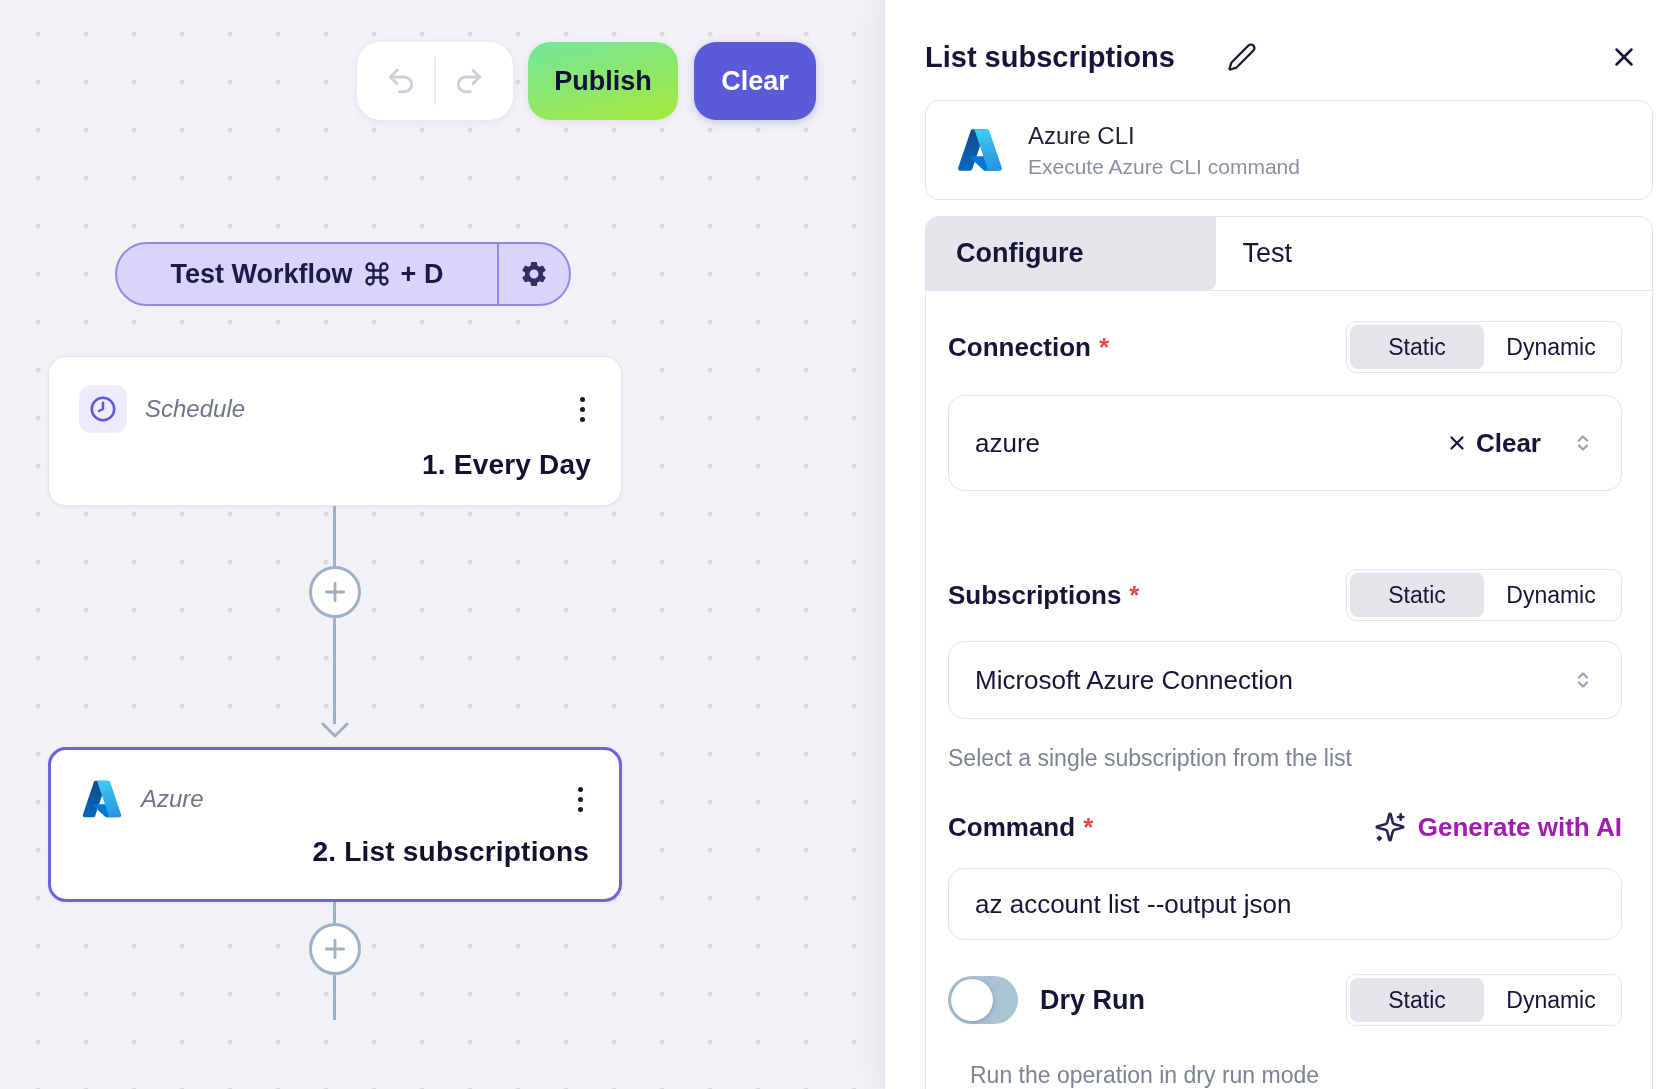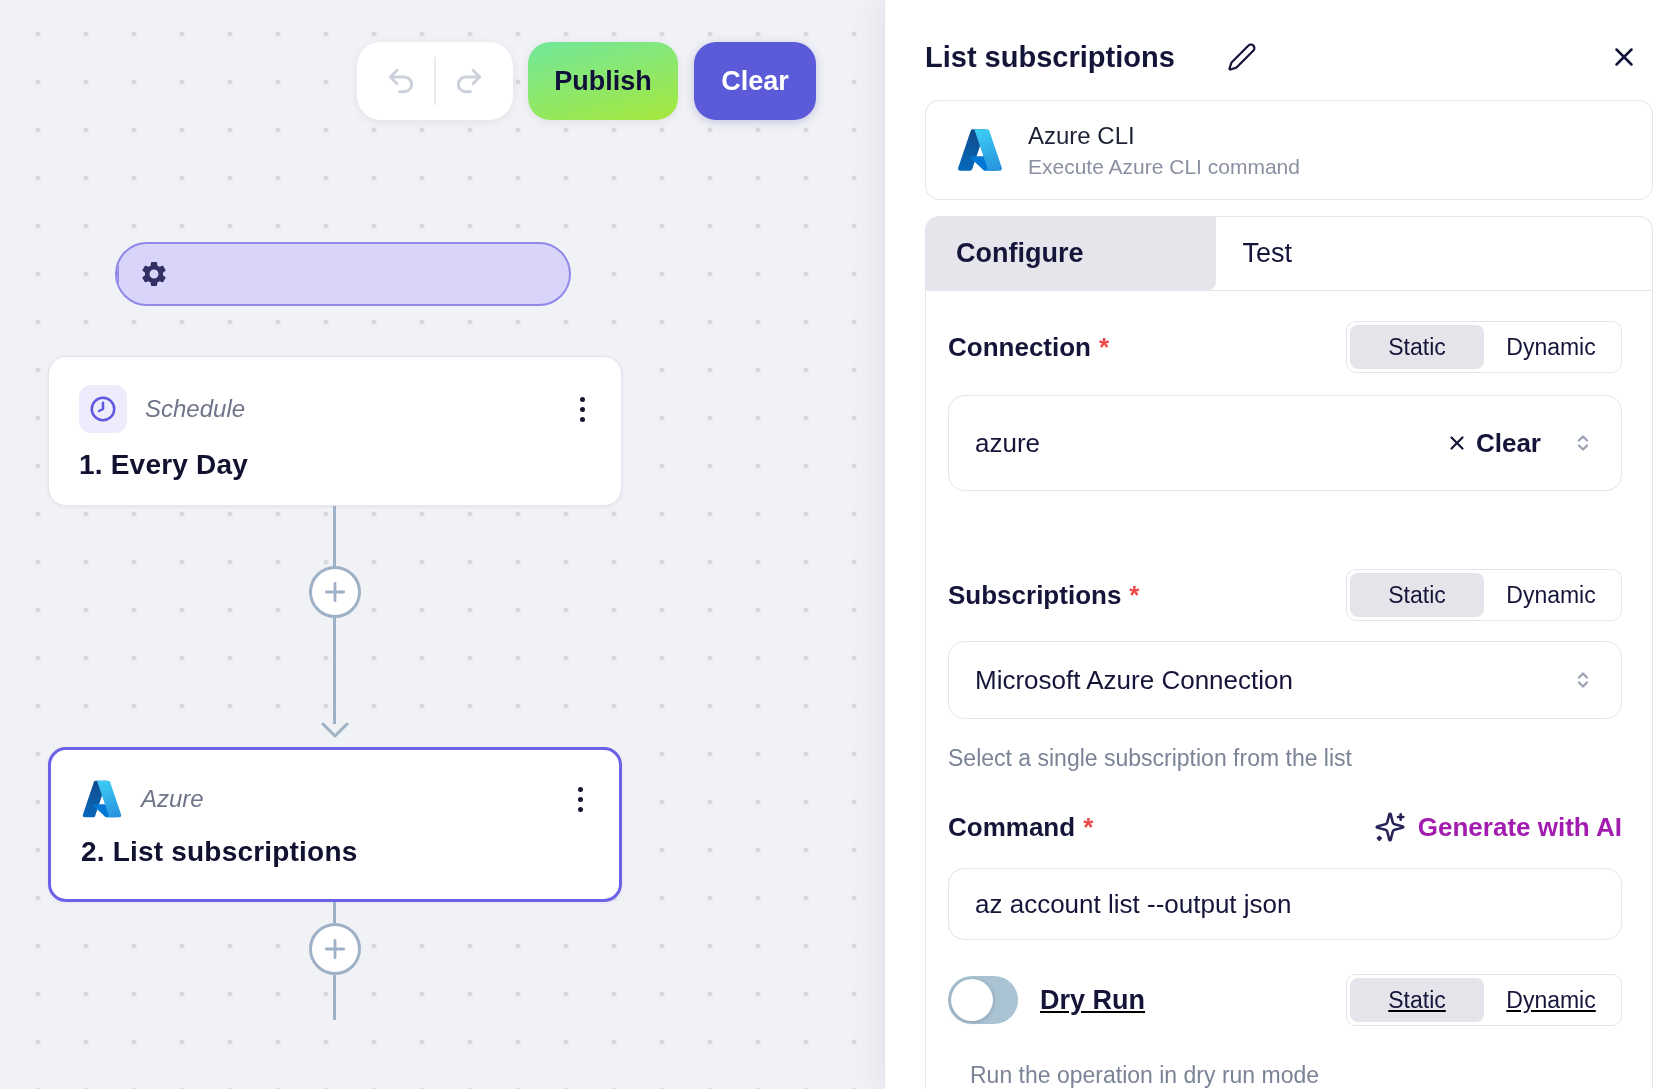--- a/index.html
+++ b/index.html
@@ -40,21 +40,21 @@
     border-radius:18px; padding:28px 30px; box-shadow:0 1px 4px rgba(20,25,60,.06); }
   .node-schedule { top:356px; height:150px; border:1.5px solid #e3e4ec; }
   .node-azure { top:747px; height:155px; border:3.5px solid #6b62e8; }
   .node-head { display:flex; align-items:center; gap:18px; }
   .app-icon-box { width:48px; height:48px; border-radius:12px; background:#edebfc;
     display:flex; align-items:center; justify-content:center; }
   .app-name { font-size:24px; color:#6f7689;font-style:italic; }
   .dots-menu { margin-left:auto; display:flex; flex-direction:column; gap:5px;
     padding:6px; cursor:pointer; }
   .dots-menu i { width:5px; height:5px; border-radius:50%; background:#15152f; }
-  .node-title { margin-top:16px; font-size:28px; font-weight:700; color:#111130; letter-spacing:.2px; }
+  .node-title { margin-top:16px; font-size:28px; font-weight:700; color:#111130; letter-spacing:.2px;text-align:right; }
 
   .vline { position:absolute; left:333px; width:3px; background:#9eb1c6; }
   .plus-circle { position:absolute; left:309px; width:52px; height:52px; background:#fff;
     border:3px solid #9eb1c6; border-radius:50%;
     display:flex; align-items:center; justify-content:center; cursor:pointer; }
   .arrow-head { position:absolute; left:320px; top:721px; }
 
   
   .panel { position:absolute; left:884px; top:0; width:795px; height:1089px;
     background:#fff; border-left:1px solid #e3e4ec;
@@ -104,21 +104,21 @@
 
   .helper { font-size:23px; color:#7b8396; }
   .helper-sub { margin-top:26px; }
   .helper-dry { margin-top:36px;margin-left:22px; }
 
   .row-sub { margin-top:78px; }
   .row-cmd { margin-top:32px; height:46px; }
   .ai-btn { display:flex; align-items:center; gap:12px; font-size:26px; font-weight:600;
     color:#a21caf; cursor:pointer; }
 
-  .row-dry { margin-top:34px; display:flex; align-items:center; height:52px;text-decoration:underline; }
+  .row-dry { margin-top:34px; display:flex; align-items:center; height:52px; }
   .toggle { position:relative; width:70px; height:48px; border-radius:24px;
     background:#a9c3d3; cursor:pointer; flex:0 0 auto; }
   .toggle .knob { position:absolute; left:3px; top:3px; width:42px; height:42px;
     border-radius:50%; background:#fff; box-shadow:0 1px 4px rgba(20,25,60,.25); }
   .dry-label { margin-left:22px; font-size:27px; font-weight:600; color:#15153a; }
   .row-dry .seg-control { margin-left:auto; }
 
   svg { display:block; }
 </style>
 </head>
@@ -145,20 +145,29 @@
               <path d="M20 9H9.5a5.5 5.5 0 0 0 0 11H13"></path>
             </svg>
         </span>
       </div>
     </div>
 
     <button class="btn btn-publish">Publish</button>
     <button class="btn btn-exit">Clear</button>
 
     <div class="test-pill">
+      <div class="main">
+        <span>Test Workflow</span>
+        <span>
+          <svg width="28" height="28" viewBox="0 0 24 24" fill="none" stroke="#1b1a4b" stroke-width="2" stroke-linecap="round" stroke-linejoin="round">
+              <path d="M15 6v12a3 3 0 1 0 3-3H6a3 3 0 1 0 3 3V6a3 3 0 1 0-3 3h12a3 3 0 1 0-3-3"></path>
+            </svg>
+        </span>
+        <span>+ D</span>
+      </div>
       <div class="gear">
         <span>
           <svg width="30" height="30" viewBox="0 0 24 24" fill="#332e63">
               <path d="M19.14 12.94c.04-.3.06-.61.06-.94s-.02-.64-.07-.94l2.03-1.58a.49.49 0 0 0 .12-.61l-1.92-3.32a.49.49 0 0 0-.59-.22l-2.39.96c-.5-.38-1.03-.7-1.62-.94l-.36-2.54a.48.48 0 0 0-.48-.41h-3.84a.48.48 0 0 0-.47.41l-.36 2.54c-.59.24-1.13.57-1.62.94l-2.39-.96a.49.49 0 0 0-.59.22L2.73 8.87c-.12.21-.08.47.12.61l2.03 1.58c-.05.3-.09.63-.09.94s.02.64.07.94l-2.03 1.58a.49.49 0 0 0-.12.61l1.92 3.32c.12.22.37.29.59.22l2.39-.96c.5.38 1.03.7 1.62.94l.36 2.54c.05.24.24.41.48.41h3.84c.24 0 .44-.17.47-.41l.36-2.54c.59-.24 1.13-.56 1.62-.94l2.39.96c.22.08.47 0 .59-.22l1.92-3.32a.49.49 0 0 0-.12-.61zM12 15.6A3.6 3.6 0 1 1 12 8.4a3.6 3.6 0 0 1 0 7.2z"></path>
             </svg>
         </span>
       </div>
     </div>
 
     <div class="node node-schedule">

